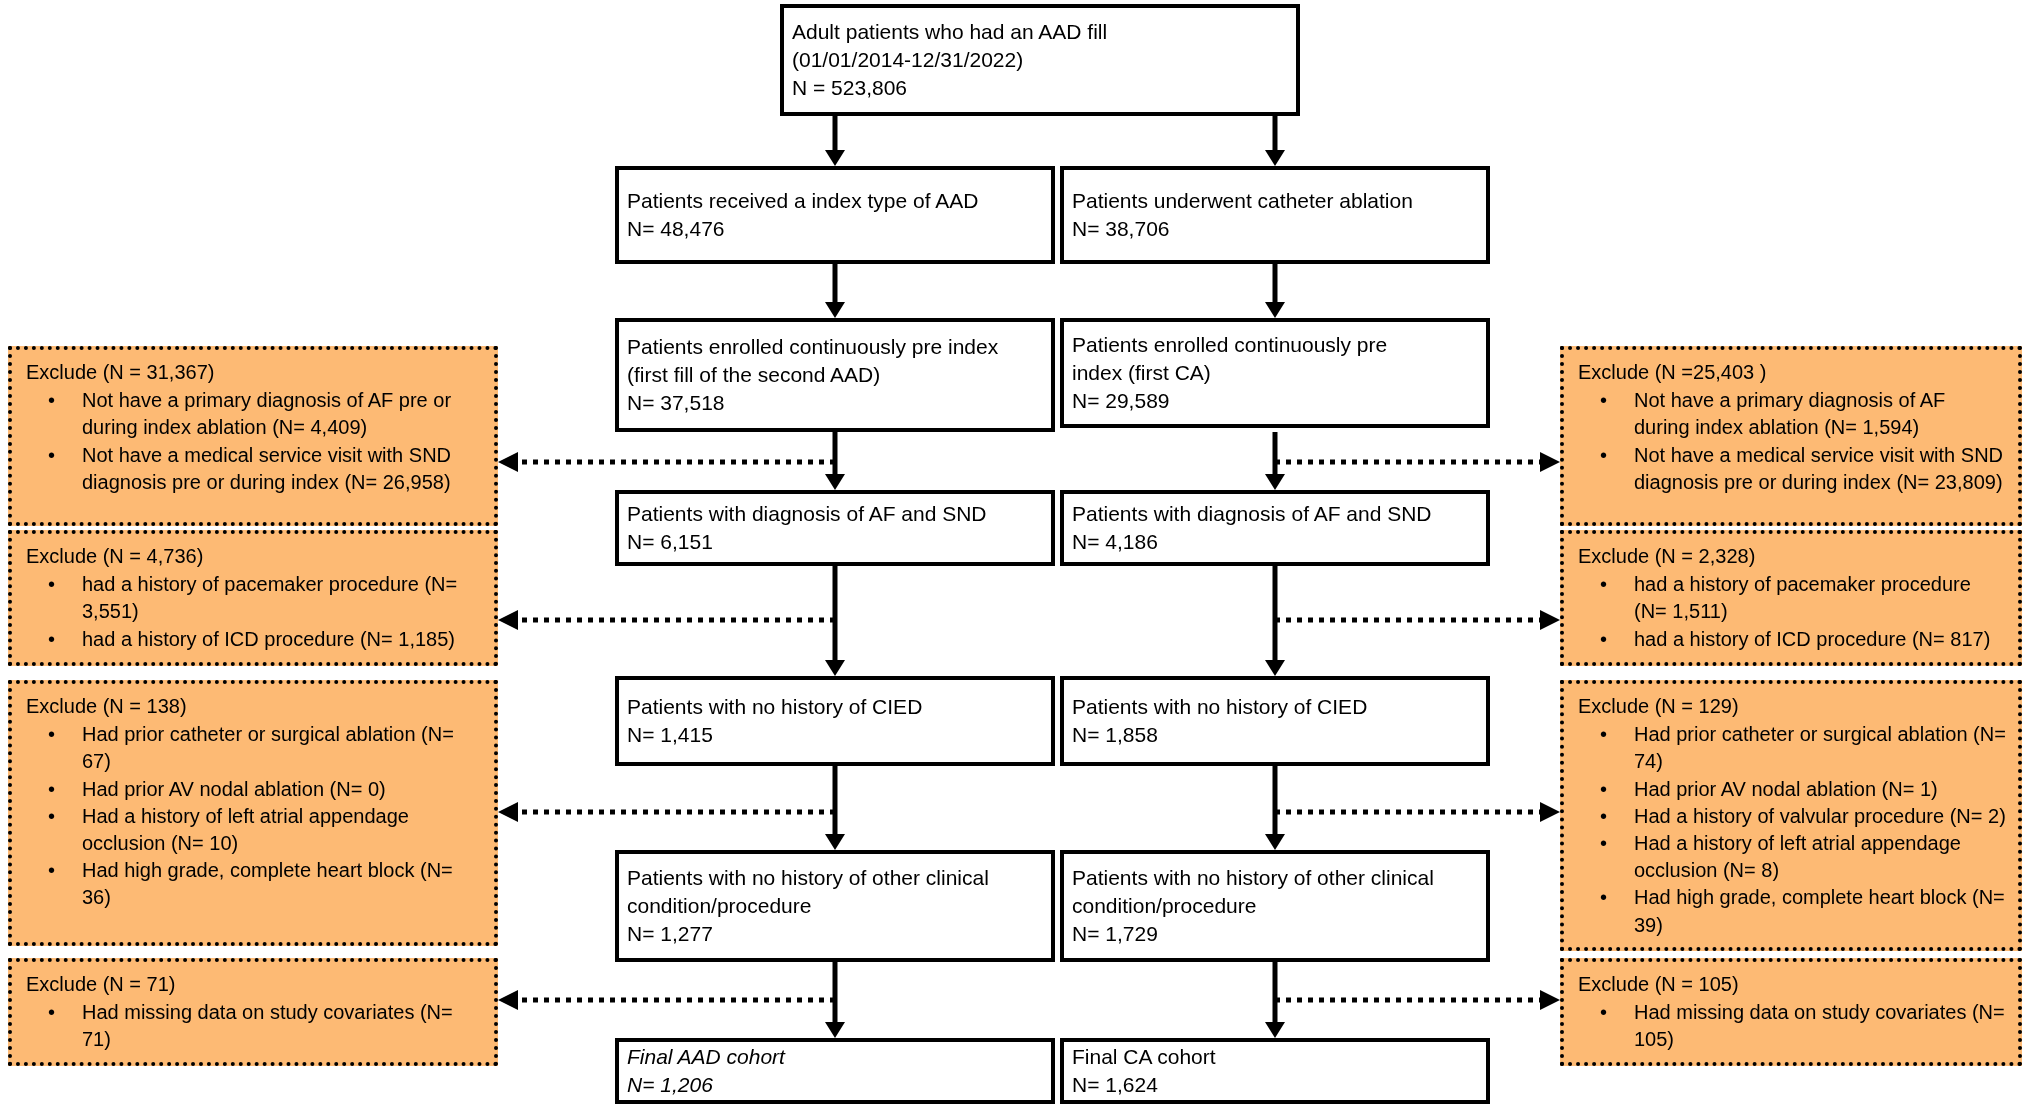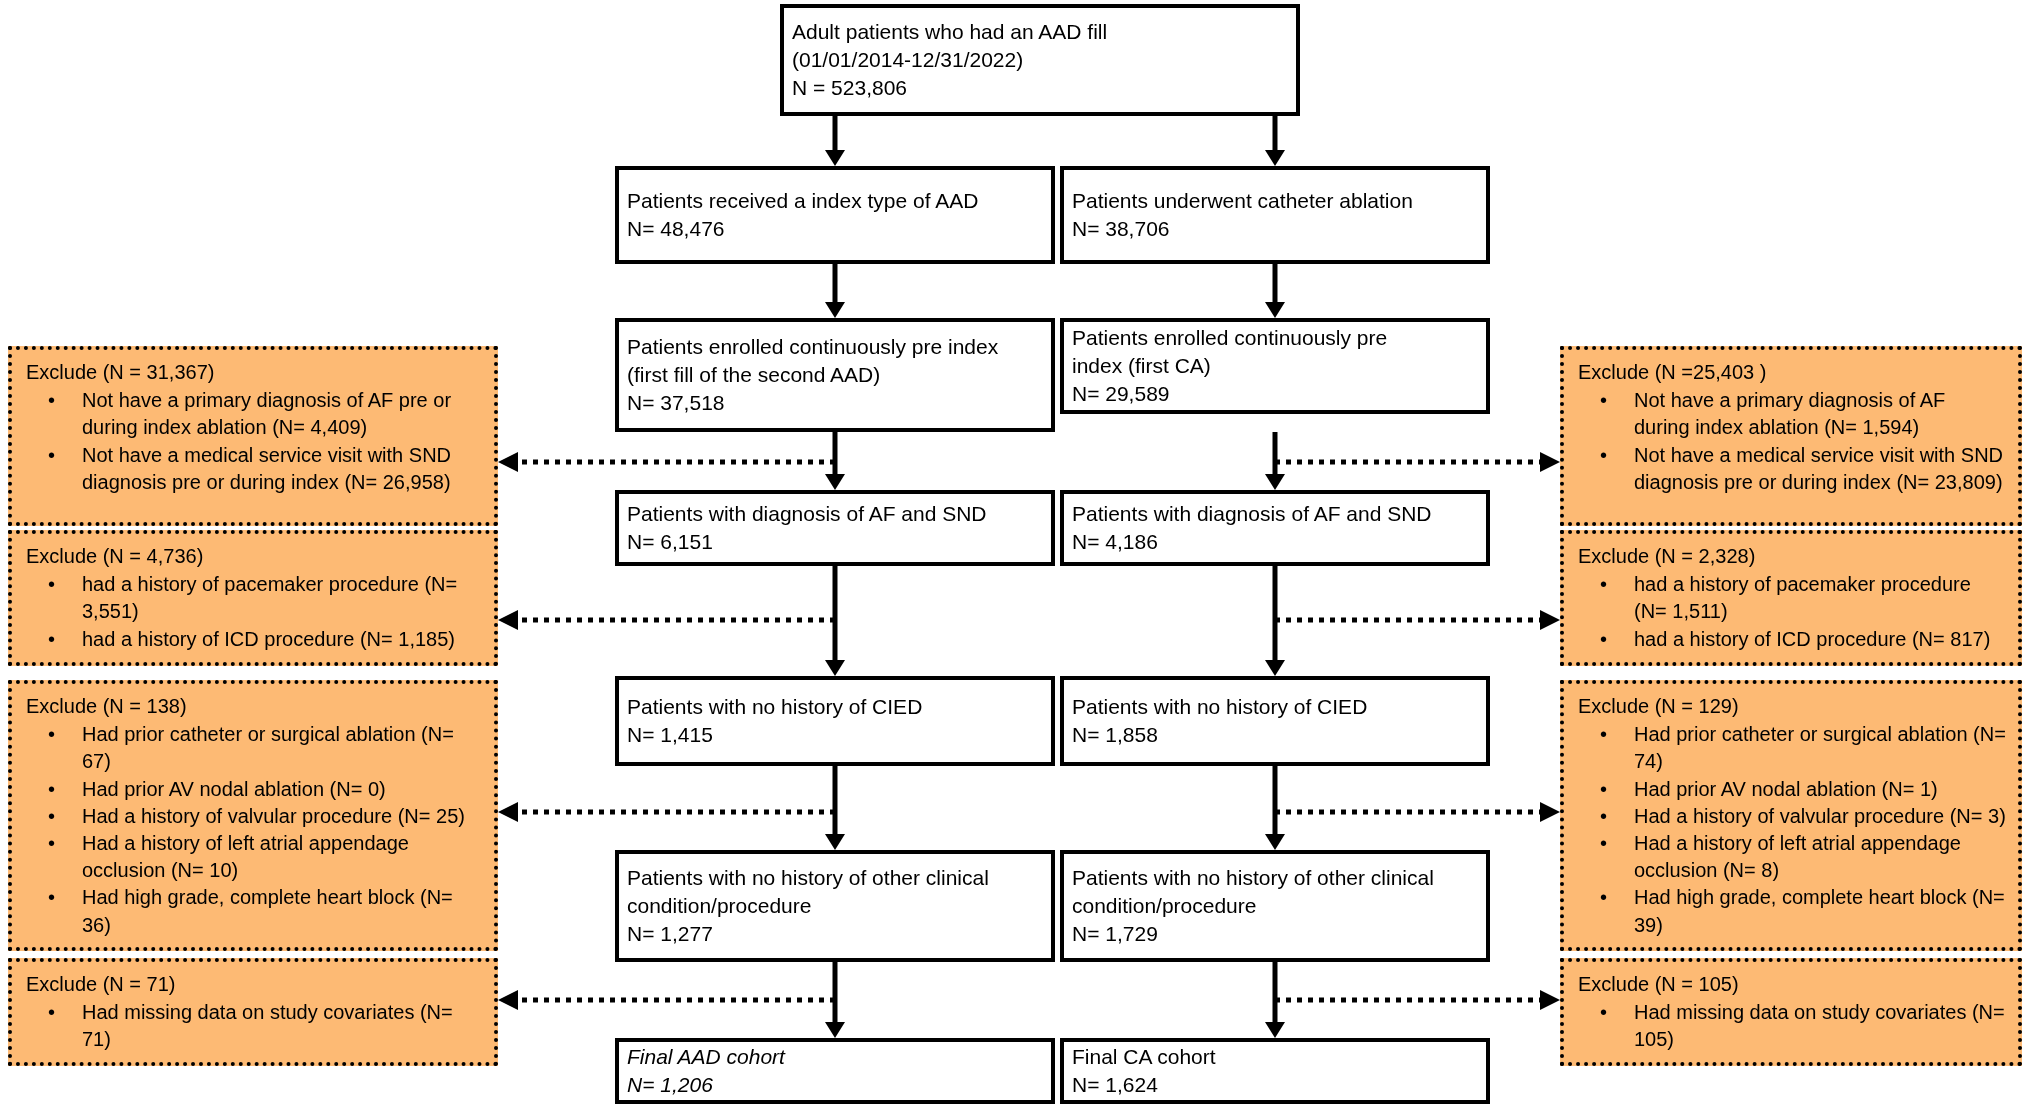--- a/index.html
+++ b/index.html
@@ -108,21 +108,21 @@
   </div>
   <div class="fbox" style="left:615px;top:1038px;width:440px;height:66px;font-style:italic;">
     <div>Final AAD cohort</div>
     <div>N= 1,206</div>
   </div>
 
   <div class="fbox" style="left:1060px;top:166px;width:430px;height:98px;">
     <div>Patients underwent catheter ablation</div>
     <div>N= 38,706</div>
   </div>
-  <div class="fbox" style="left:1060px;top:318px;width:430px;height:96px;">
+  <div class="fbox" style="left:1060px;top:318px;width:430px;height:110px;">
     <div>Patients enrolled continuously pre</div>
     <div>index (first CA)</div>
     <div>N= 29,589</div>
   </div>
   <div class="fbox" style="left:1060px;top:490px;width:430px;height:76px;">
     <div>Patients with diagnosis of AF and SND</div>
     <div>N= 4,186</div>
   </div>
   <div class="fbox" style="left:1060px;top:676px;width:430px;height:90px;">
     <div>Patients with no history of CIED</div>
@@ -150,21 +150,20 @@
     <ul>
       <li>had a history of pacemaker procedure (N= 3,551)</li>
       <li>had a history of ICD procedure (N= 1,185)</li>
     </ul>
   </div>
   <div class="xbox" style="left:8px;top:680px;width:490px;min-height:266px;">
     <div class="xtitle">Exclude (N = 138)</div>
     <ul>
       <li>Had prior catheter or surgical ablation (N= 67)</li>
       <li>Had prior AV nodal ablation (N= 0)</li>
-      <li>Had a history of valvular procedure (N= 25)</li>
       <li>Had a history of left atrial appendage occlusion (N= 10)</li>
       <li>Had high grade, complete heart block (N= 36)</li>
     </ul>
   </div>
   <div class="xbox" style="left:8px;top:958px;width:490px;min-height:86px;">
     <div class="xtitle">Exclude (N = 71)</div>
     <ul>
       <li>Had missing data on study covariates (N= 71)</li>
     </ul>
   </div>
@@ -181,21 +180,21 @@
     <ul>
       <li>had a history of pacemaker procedure (N= 1,511)</li>
       <li>had a history of ICD procedure (N= 817)</li>
     </ul>
   </div>
   <div class="xbox" style="left:1560px;top:680px;width:462px;min-height:266px;">
     <div class="xtitle">Exclude (N = 129)</div>
     <ul>
       <li>Had prior catheter or surgical ablation (N= 74)</li>
       <li>Had prior AV nodal ablation (N= 1)</li>
-      <li>Had a history of valvular procedure (N= 3)</li>
+      <li>Had a history of valvular procedure (N= 2)</li>
       <li>Had a history of left atrial appendage occlusion (N= 8)</li>
       <li>Had high grade, complete heart block (N= 39)</li>
     </ul>
   </div>
   <div class="xbox" style="left:1560px;top:958px;width:462px;min-height:86px;">
     <div class="xtitle">Exclude (N = 105)</div>
     <ul>
       <li>Had missing data on study covariates (N= 105)</li>
     </ul>
   </div>

